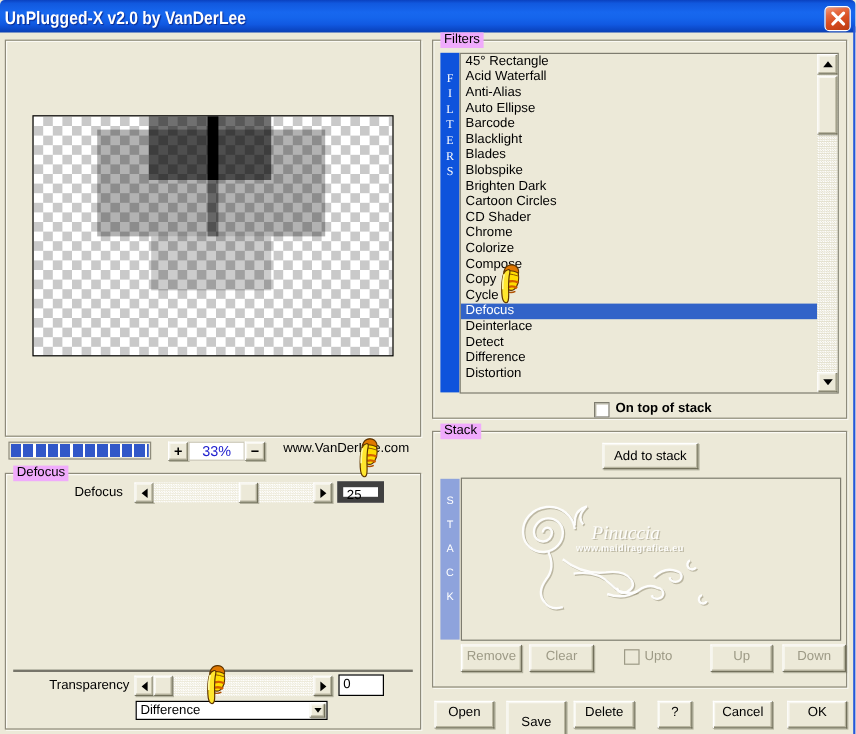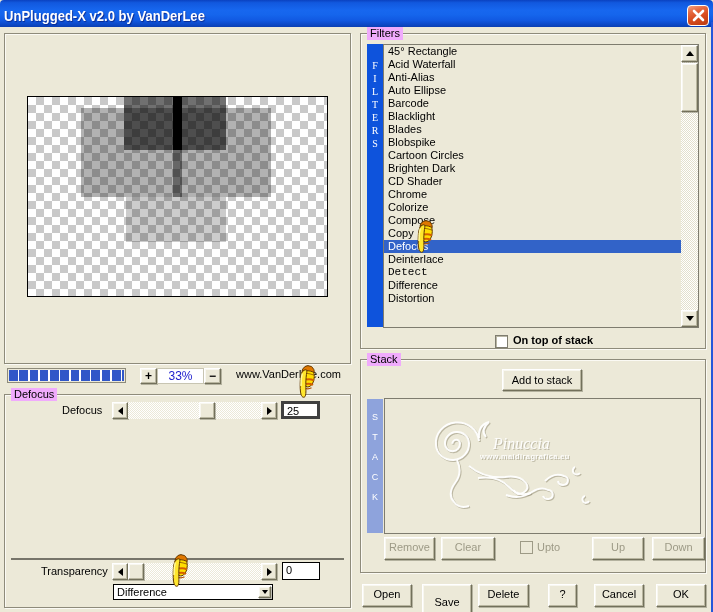--- a/index.html
+++ b/index.html
@@ -76,21 +76,21 @@
   </div>
   <div class="abs row" style="left:62px;top:404px;">Defocus</div>
   <div class="abs btn" style="left:112px;top:402px;width:16px;height:17px;">
       <span class="tri-l"></span>
     </div>
   <div class="abs dither" style="left:128px;top:402px;width:133px;height:17px;"></div>
   <div class="abs btn" style="left:199px;top:402px;width:16px;height:17px;"></div>
   <div class="abs btn" style="left:261px;top:402px;width:16px;height:17px;">
       <span class="tri-r"></span>
     </div>
-  <div class="abs" style="left:281px;top:401px;width:39px;height:18px;background:#fff;border:3px solid #404040;box-sizing:border-box;
+  <div class="abs" style="left:281px;top:401px;width:39px;height:18px;background:#fff;border:5px solid #404040;box-sizing:border-box;
        font-size:11px;line-height:15px;padding-left:3px;">25</div>
 
   <div class="abs" style="left:11px;top:558px;width:333px;height:2px;background:#77756A;"></div>
 
   <div class="abs row" style="left:41px;top:565px;">Transparency</div>
   <div class="abs btn" style="left:112px;top:563px;width:16px;height:17px;">
       <span class="tri-l"></span>
     </div>
   <div class="abs dither" style="left:128px;top:563px;width:133px;height:17px;"></div>
   <div class="abs btn" style="left:128px;top:563px;width:16px;height:17px;"></div>
@@ -116,30 +116,31 @@
   <div class="abs sunken" style="left:383px;top:44px;width:316px;height:284px;overflow:hidden;">
     <div id="list" style="position:absolute;left:0;top:0;width:297px;font-size:11px;line-height:13px;color:#000;">
       <div style="padding-left:4px;">45° Rectangle</div>
       <div style="padding-left:4px;">Acid Waterfall</div>
       <div style="padding-left:4px;">Anti-Alias</div>
       <div style="padding-left:4px;">Auto Ellipse</div>
       <div style="padding-left:4px;">Barcode</div>
       <div style="padding-left:4px;">Blacklight</div>
       <div style="padding-left:4px;">Blades</div>
       <div style="padding-left:4px;">Blobspike</div>
+      <div style="padding-left:4px;">Brighten Dark</div>
       <div style="padding-left:4px;">Cartoon Circles</div>
-      <div style="padding-left:4px;">Brighten Dark</div>
       <div style="padding-left:4px;">CD Shader</div>
       <div style="padding-left:4px;">Chrome</div>
       <div style="padding-left:4px;">Colorize</div>
       <div style="padding-left:4px;">Compose</div>
       <div style="padding-left:4px;">Copy</div>
+      <div style="padding-left:4px;">Cycle</div>
       <div style="padding-left:4px;background:#3263C8;color:#fff;">Defocus</div>
       <div style="padding-left:4px;">Deinterlace</div>
-      <div style="padding-left:4px;font-family:Liberation Mono, monospace;">Detect</div>
+      <div style="padding-left:4px;">Detect</div>
       <div style="padding-left:4px;">Difference</div>
       <div style="padding-left:4px;">Distortion</div>
     </div>
 
     <div class="dither2" style="position:absolute;right:0;top:0;width:17px;height:282px;"></div>
     <div class="btn" style="position:absolute;right:0;top:0;width:17px;height:17px;">
         <span class="tri-u"></span>
       </div>
     <div class="btn" style="position:absolute;right:0;top:18px;width:17px;height:49px;"></div>
     <div class="btn" style="position:absolute;right:0;top:265px;width:17px;height:17px;">

